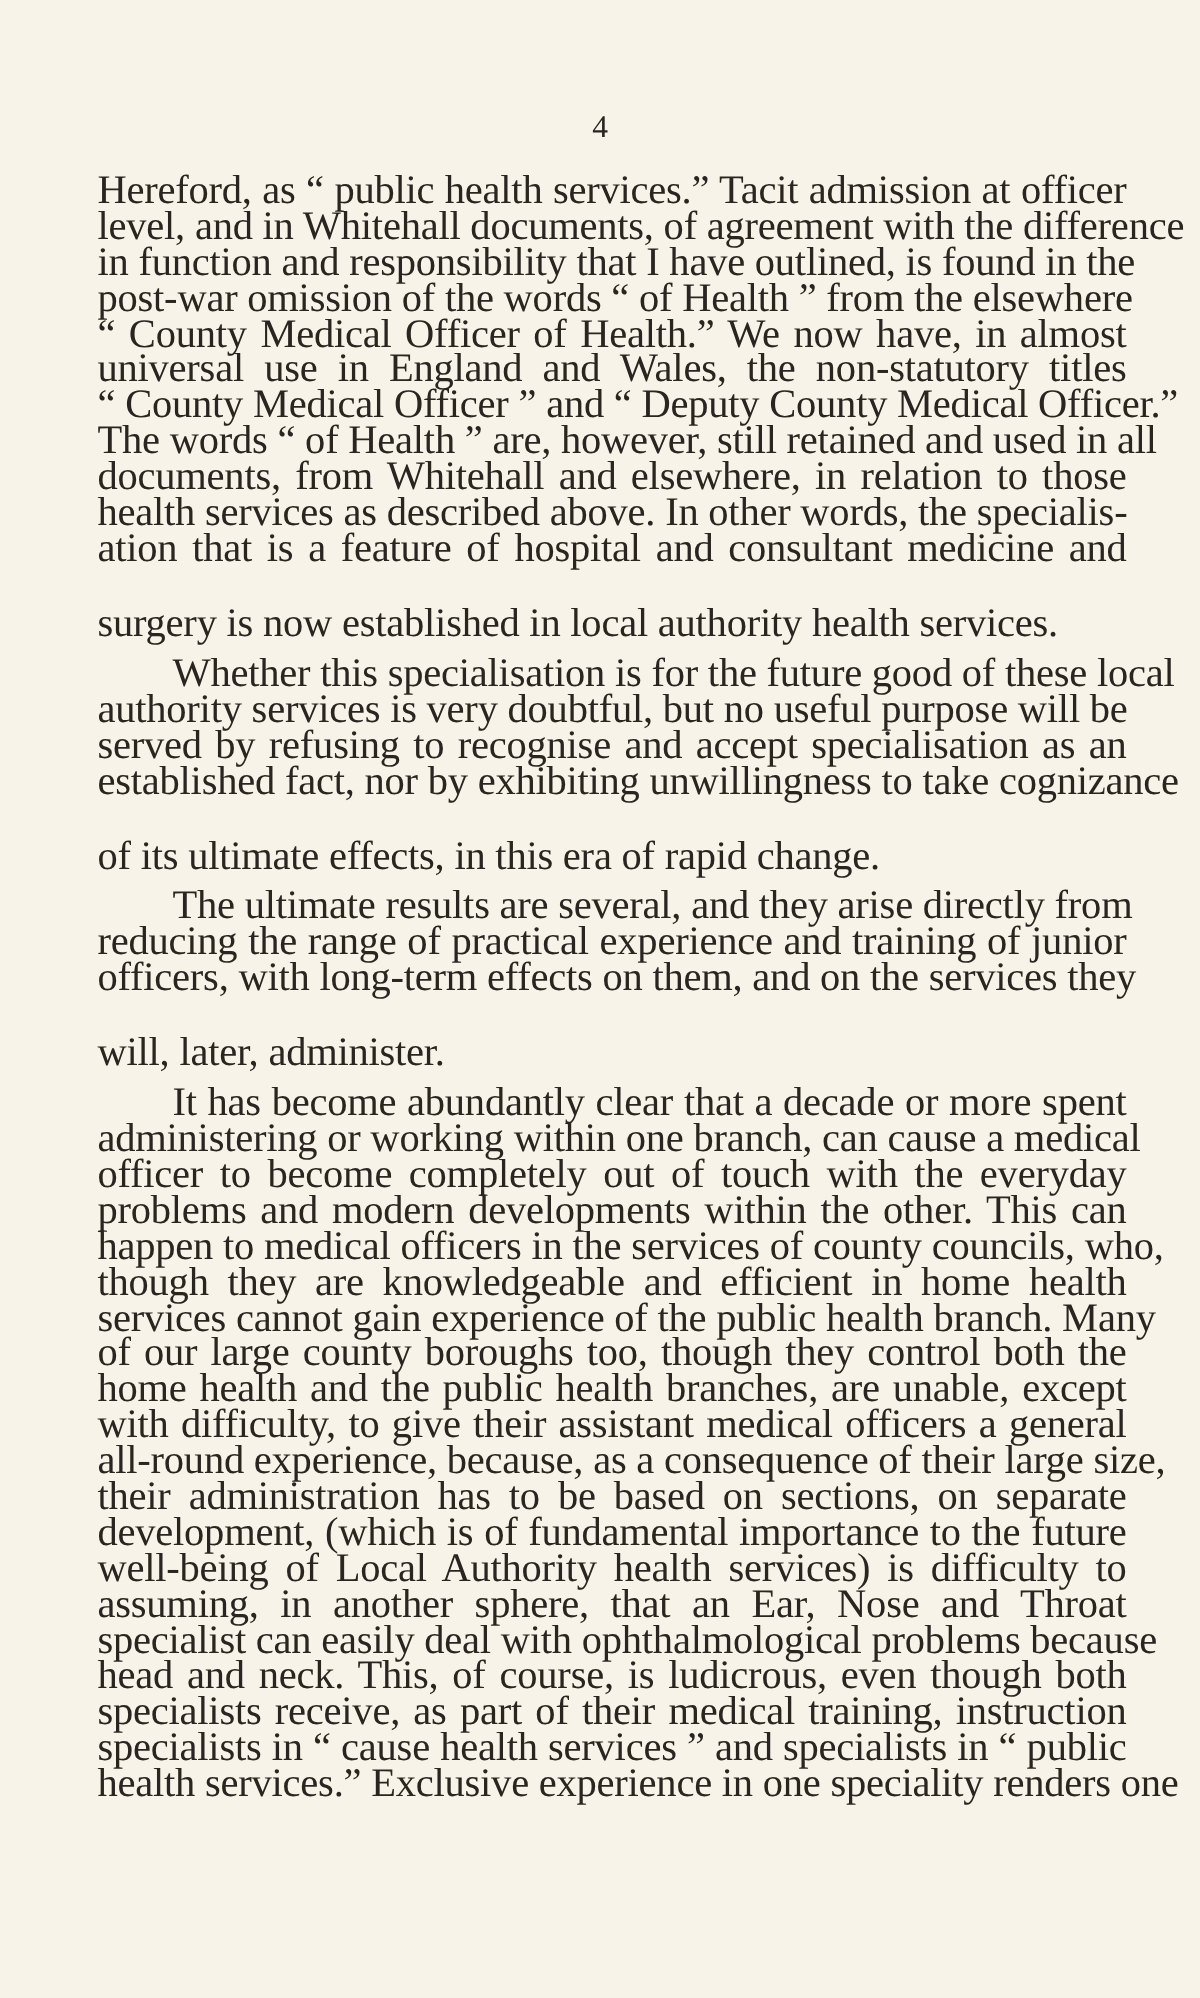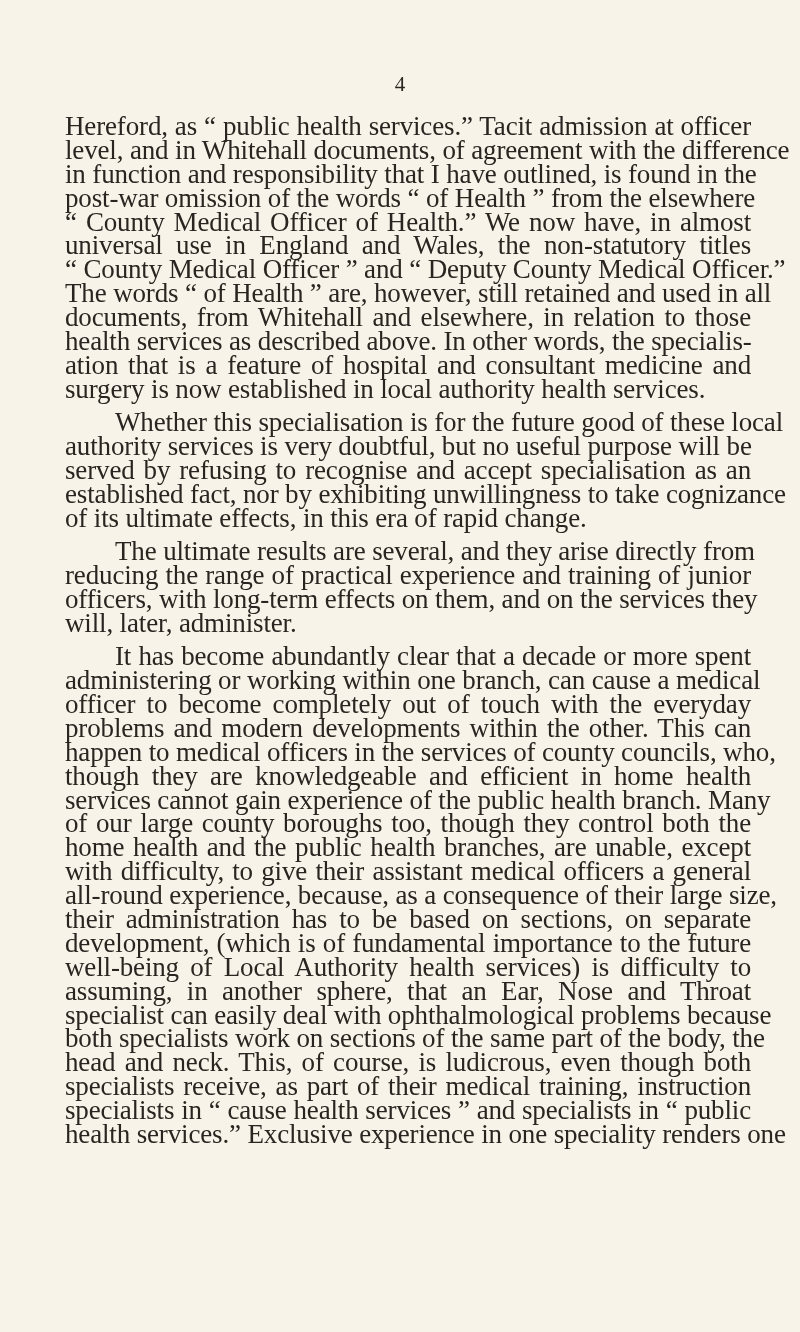--- a/index.html
+++ b/index.html
@@ -28,21 +28,21 @@
   .line {
     display: block;
     font-size: 27px;
     line-height: 23.9px;
     height: 23.9px;
     white-space: nowrap;
     text-align: justify;
     text-align-last: justify;
     letter-spacing: -0.15px;
   }
-  .line.last { text-align-last: left; }
+  .line.last { text-align-last: left; margin-top: 26px; }
   .line.indent { padding-left: 50px; }
 </style>
 </head>
 <body>
 
 <div class="page-number">4</div>
 
 <div class="body-text" id="body-text">
     <div class="para">
       <span class="line">Hereford, as “ public health services.”  Tacit admission at officer</span>
@@ -81,19 +81,18 @@
       <span class="line">services cannot gain experience of the public health branch.  Many</span>
       <span class="line">of our large county boroughs too, though they control both the</span>
       <span class="line">home health and the public health branches, are unable, except</span>
       <span class="line">with difficulty, to give their assistant medical officers a general</span>
       <span class="line">all-round experience, because, as a consequence of their large size,</span>
       <span class="line">their administration has to be based on sections, on separate</span>
       <span class="line">development, (which is of fundamental importance to the future</span>
       <span class="line">well-being of Local Authority health services) is difficulty to</span>
       <span class="line">assuming, in another sphere, that an Ear, Nose and Throat</span>
       <span class="line">specialist can easily deal with ophthalmological problems because</span>
-      <span class="line">both specialists work on sections of the same part of the body, the</span>
       <span class="line">head and neck.  This, of course, is ludicrous, even though both</span>
       <span class="line">specialists receive, as part of their medical training, instruction</span>
       <span class="line">specialists in “ cause health services ” and specialists in “ public</span>
       <span class="line">health services.”  Exclusive experience in one speciality renders one</span>
     </div>
   </div>
 
 </body></html>

